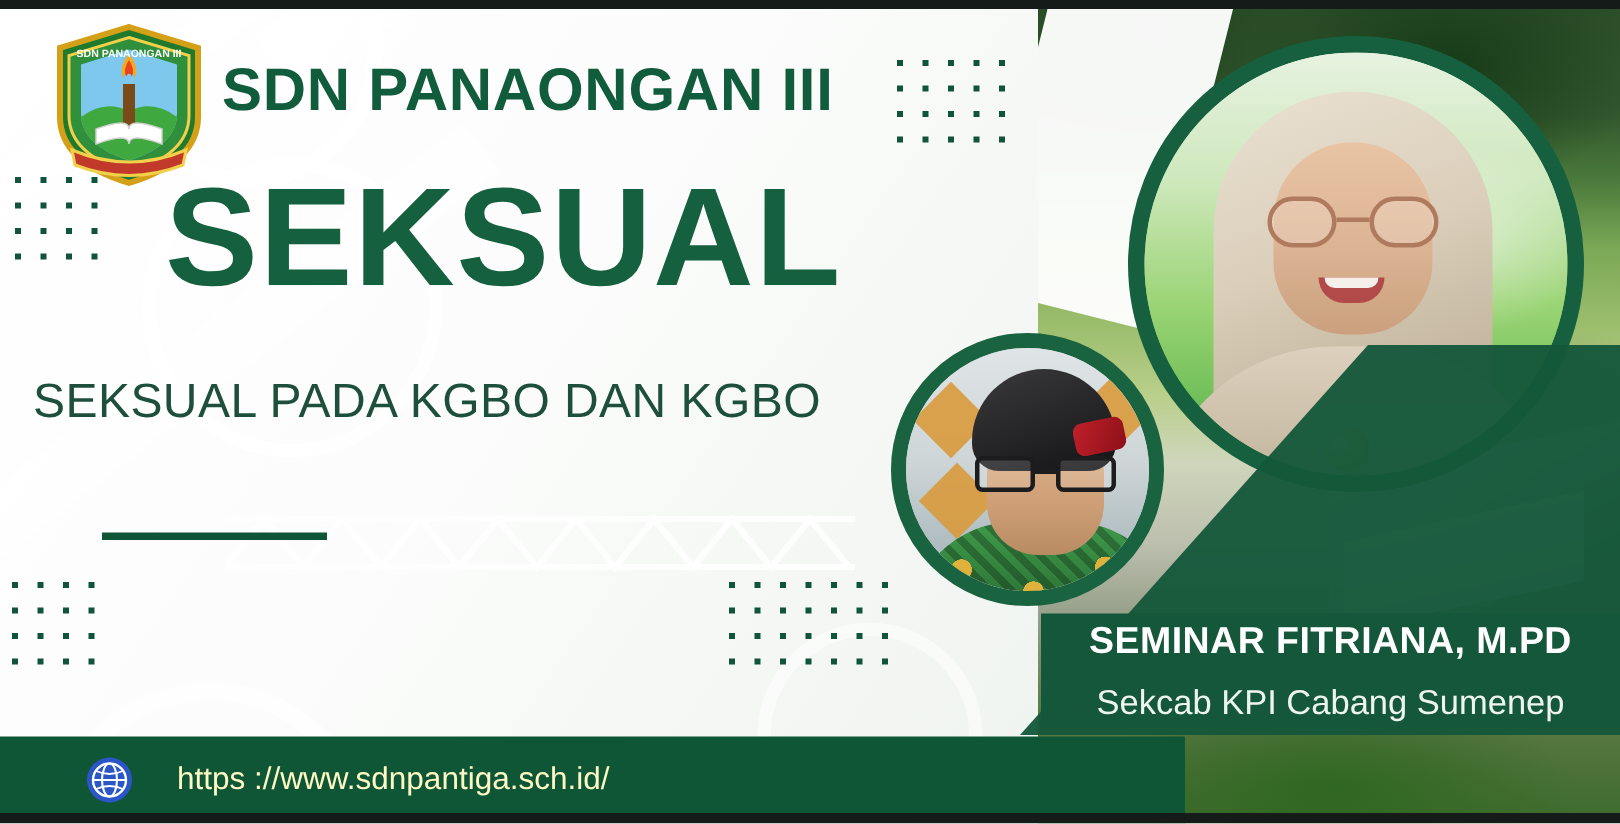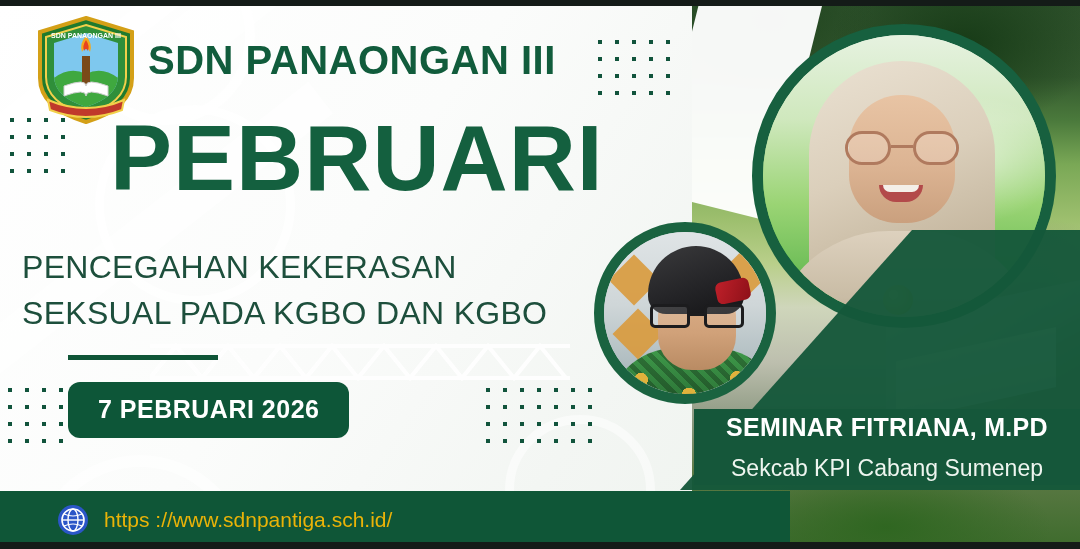--- a/index.html
+++ b/index.html
@@ -237,21 +237,21 @@
   }
   .footer-strip-bottom{
     position:absolute; left:0; bottom:0; width:100%; height:7px;
     background:#141b18; z-index:25;
   }
   .f-item{ display:flex; align-items:center; }
   .f-email-text{
     color:#ffffff; font-size:21px; margin-left:10px;
     text-decoration:underline; text-underline-offset:3px; white-space:nowrap;
   }
-  .f-web-text{ color:#eab308; font-size:21px; margin-left:14px; white-space:nowrap;}
+  .f-web-text{ color:#fef9c3; font-size:21px; margin-left:28px; white-space:nowrap;}
   .f-gap{ width:40px; }
 </style>
 </head>
 <body>
 
 <div class="poster">
 
   <div class="top-bar"></div>
 
   <div class="bg-deco">
@@ -413,29 +413,27 @@
       <rect x="48" y="40" width="8" height="30" fill="#7a4a18"></rect>
       <path d="M52 20 Q45 28 48 36 Q50 31 52 33 Q54 31 56 36 Q59 28 52 20 Z" fill="#f4a91e"></path>
       <path d="M52 24 Q48 30 50 35 Q52 31 54 35 Q56 30 52 24 Z" fill="#e8431f"></path>
       <path d="M30 70 Q52 62 52 70 Q52 62 74 70 L74 80 Q52 72 52 80 Q52 72 30 80 Z" fill="#ffffff" stroke="#cfcfcf" stroke-width="1"></path>
       <path d="M14 84 Q52 100 90 84 L88 94 Q52 108 16 94 Z" fill="#c0392b" stroke="#f2d04a" stroke-width="2"></path>
       <text x="52" y="22" font-family="Liberation Sans, sans-serif" font-size="7" font-weight="bold" fill="#ffffff" text-anchor="middle">SDN PANAONGAN III</text>
     </svg>
   </div>
 
   <div class="school-name">SDN PANAONGAN III</div>
-  <div class="seminar">PEBRUARI</div>
+  <div class="seminar">SEKSUAL</div>
 
   <div class="subtitle">
-    <div>PENCEGAHAN KEKERASAN</div>
     <div>SEKSUAL PADA KGBO DAN KGBO</div>
   </div>
 
   <div class="rule"></div>
-  <div class="date-badge">7 PEBRUARI 2026</div>
 
   <div class="footer">
 
     <div class="f-gap"></div>
 
     <div class="f-item">
       <svg width="34" height="34" viewBox="0 0 34 34">
         <circle cx="17" cy="17" r="15" fill="#2b56c7"></circle>
         <circle cx="17" cy="17" r="11" fill="none" stroke="#ffffff" stroke-width="1.6"></circle>
         <ellipse cx="17" cy="17" rx="5" ry="11" fill="none" stroke="#ffffff" stroke-width="1.4"></ellipse>

